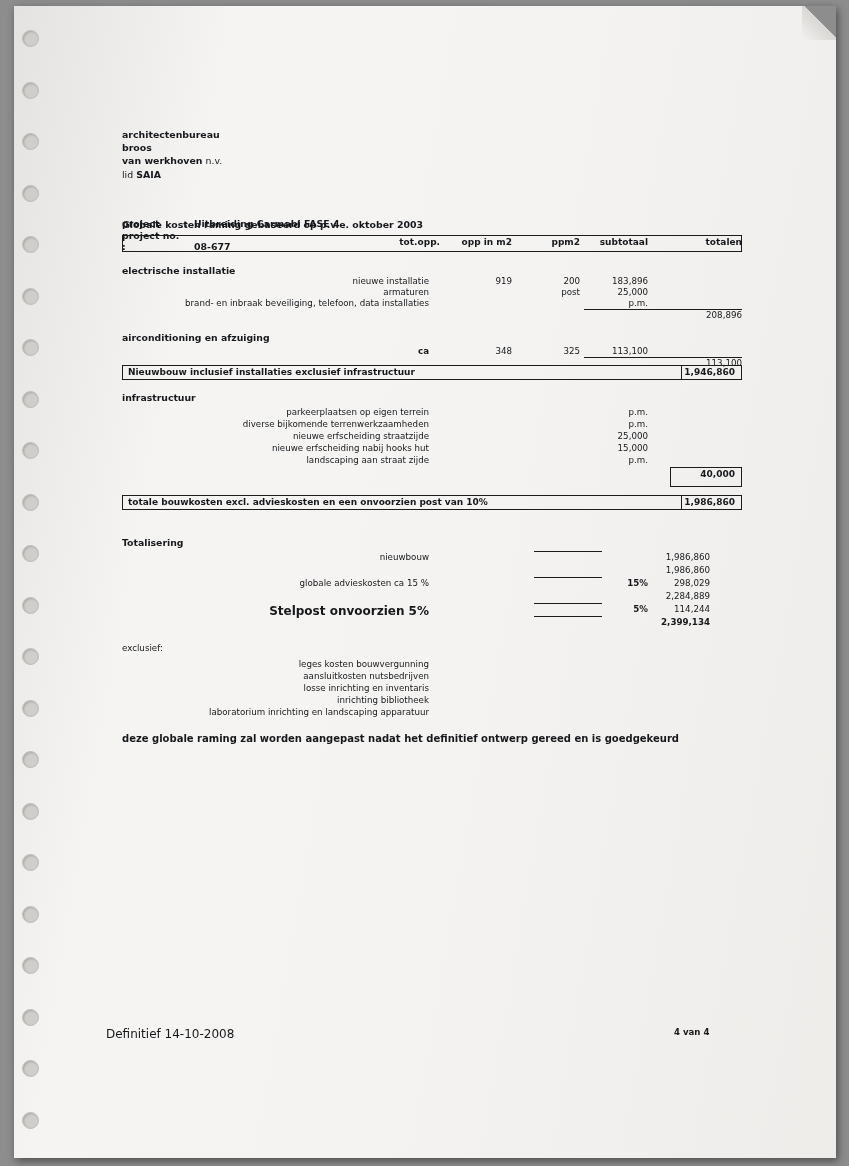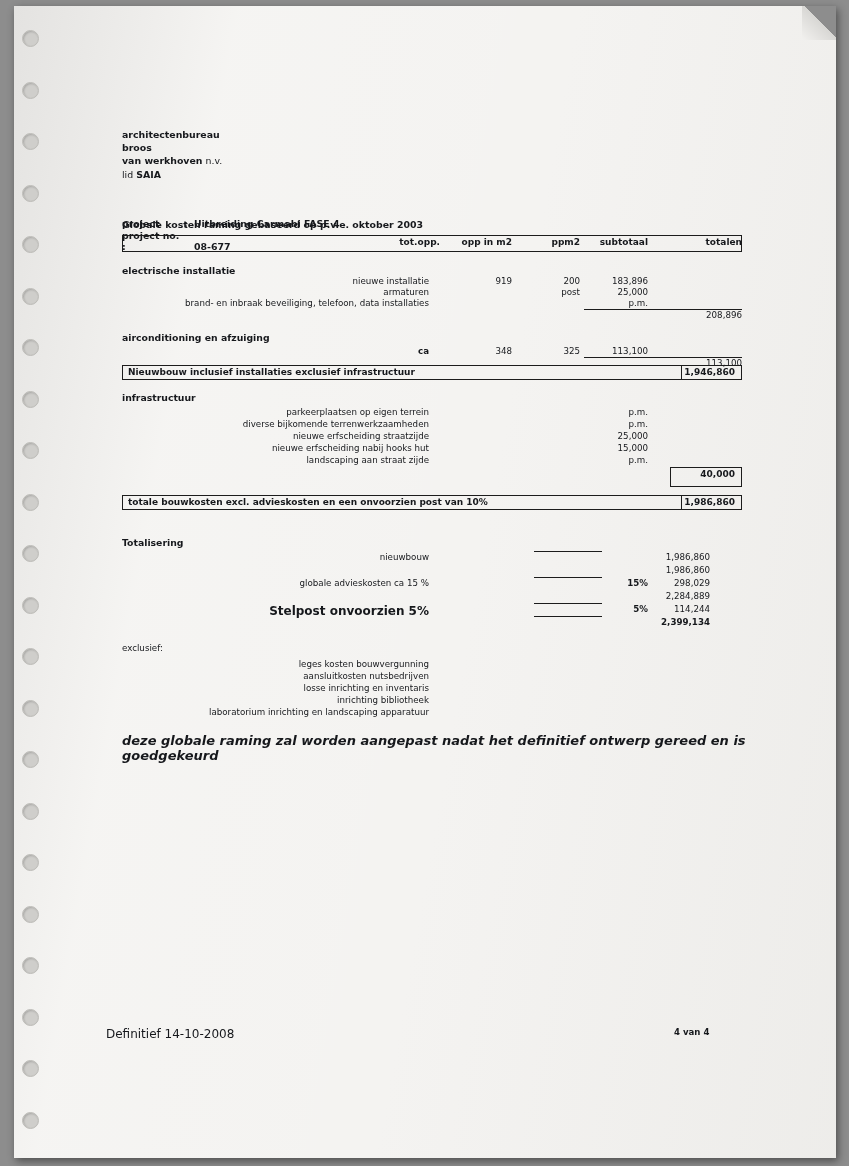--- a/index.html
+++ b/index.html
@@ -208,21 +208,21 @@
     top: 1021px;
     font-size: 8.6px;
     font-weight: bold;
   }
 
   .note {
     position: absolute;
     left: 108px;
     font-size: 8.7px;
   }
-  .note.b { font-weight: bold; font-size: 13px; font-style: italic; }
+  .note.b { font-weight: bold; font-size: 10px; }
 
   .excl-item {
     position: absolute;
     width: 620px;
     left: 108px;
     font-size: 8.7px;
     text-align: right;
   }
   .excl-item span { position: absolute; right: 313px; white-space: nowrap; }
 

